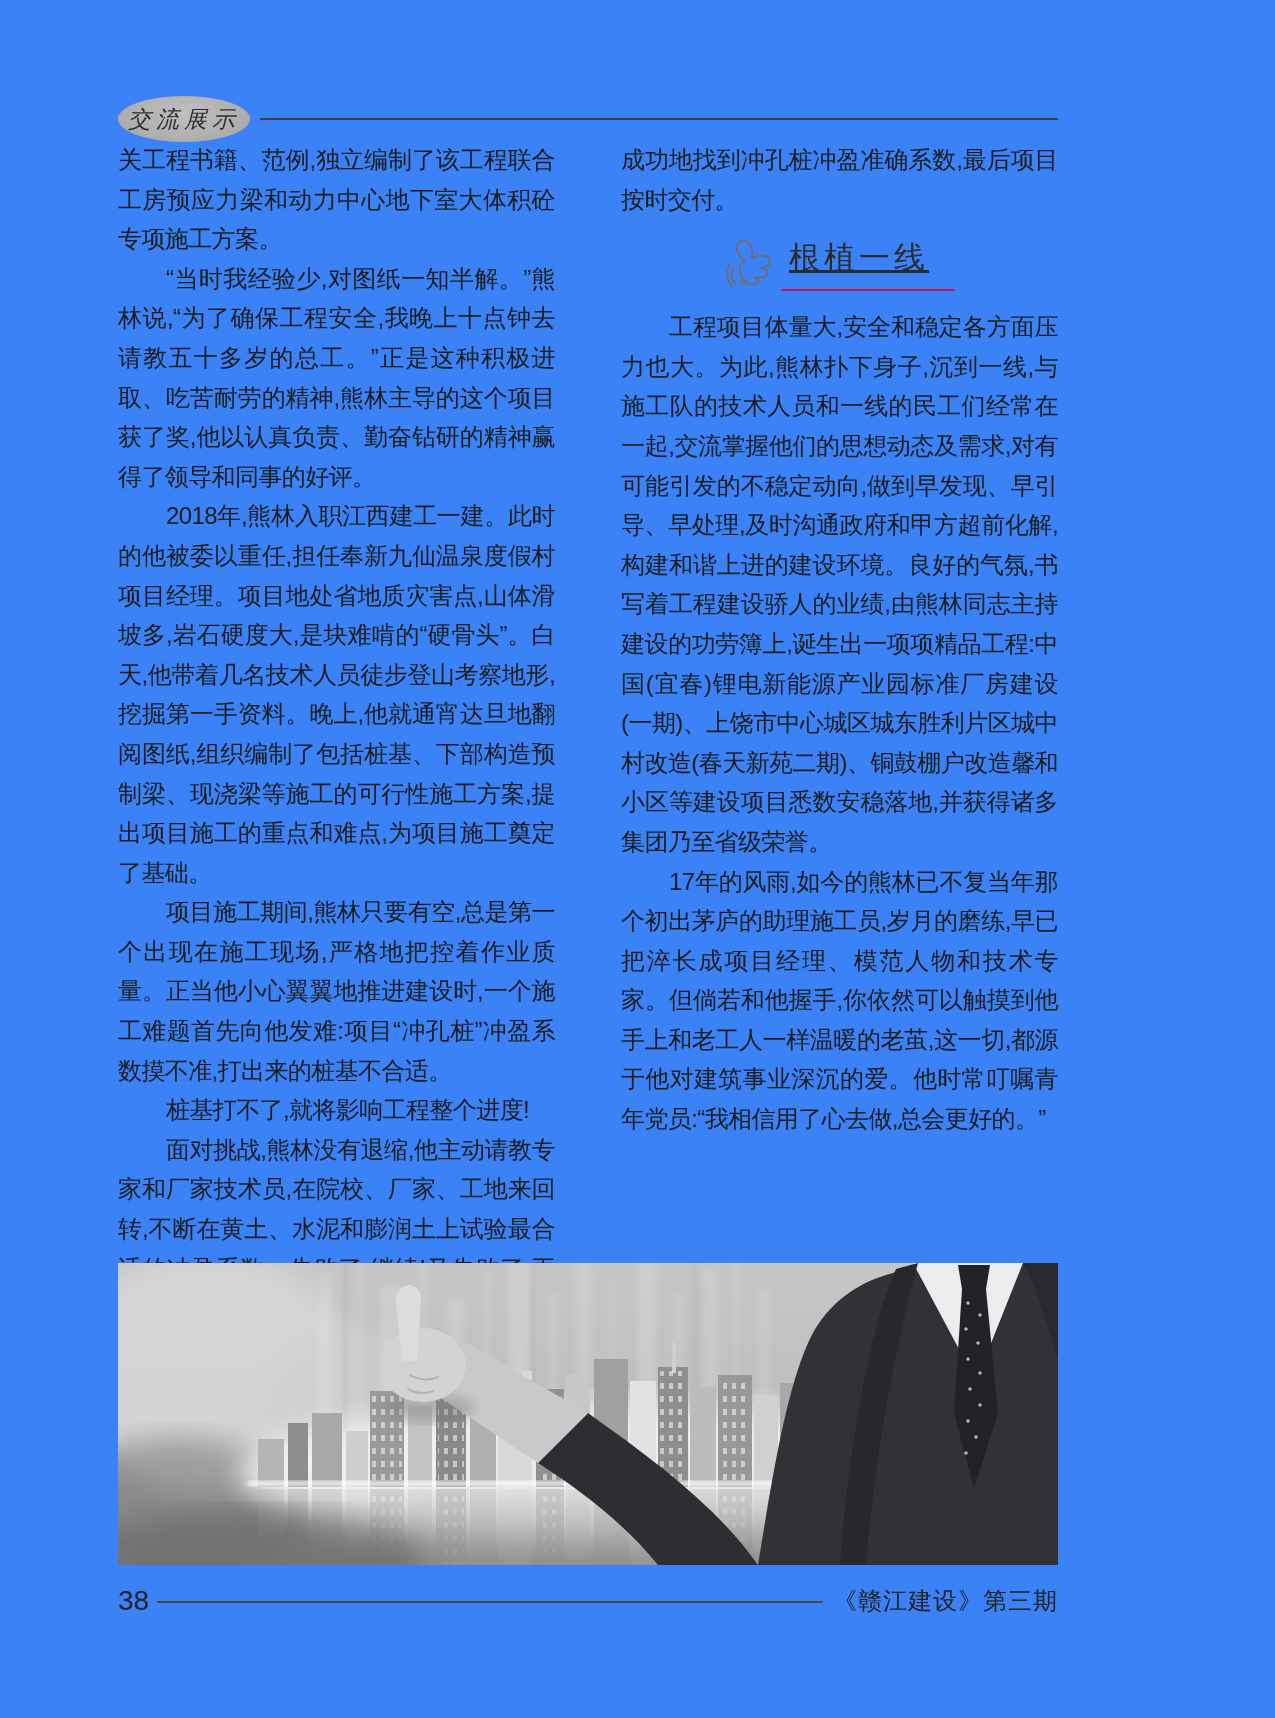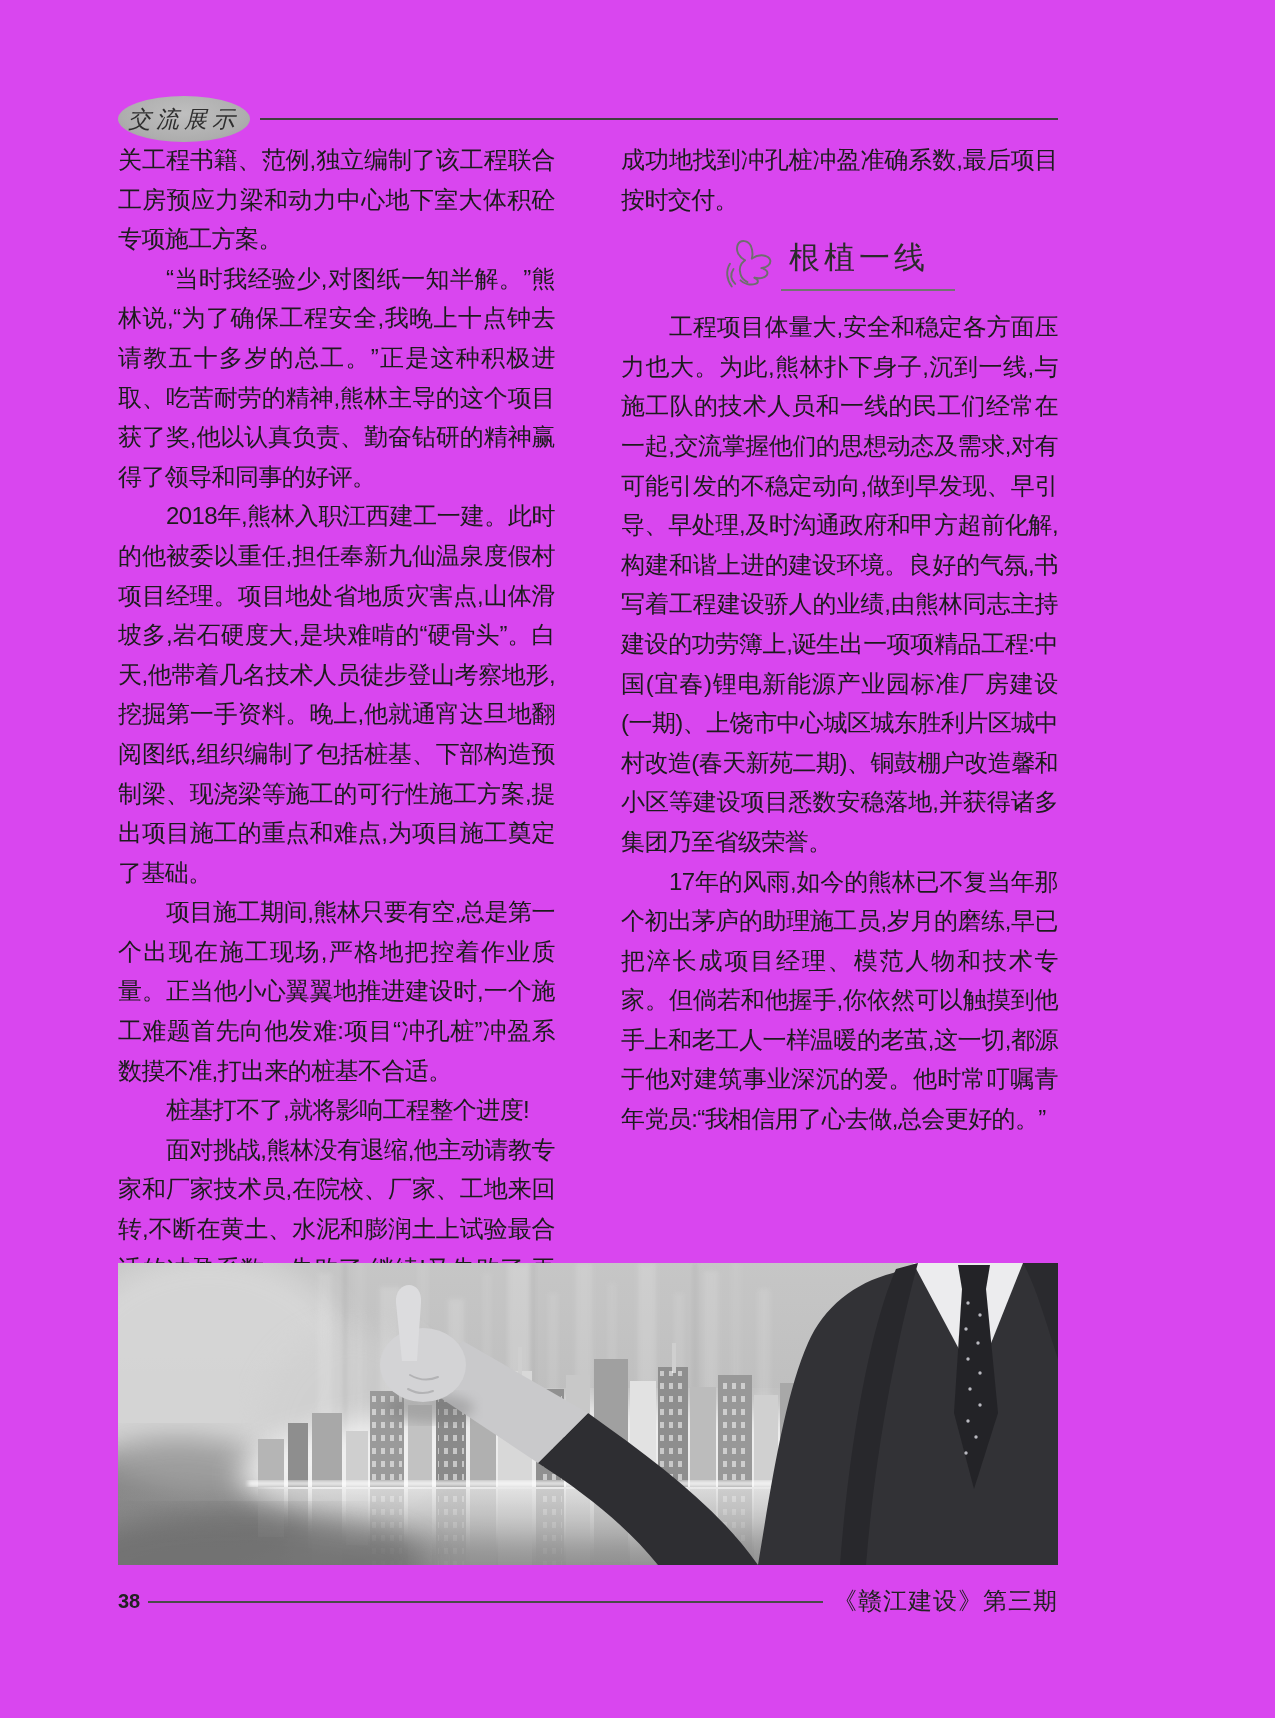--- a/index.html
+++ b/index.html
@@ -1,17 +1,17 @@
 <!DOCTYPE html>
 <html lang="zh"><head>
 <meta charset="utf-8">
 <style>
   html,body{margin:0;padding:0;background:#ffffff;}
   .page{
-    position:relative;width:1275px;height:1718px;background:#d946ef;
+    position:relative;width:1275px;height:1718px;background:#3b82f6;
     font-family:"Liberation Sans",sans-serif;color:#1c1c1c;overflow:hidden;
   }
   
   .header-row{position:absolute;left:118px;top:96px;width:940px;display:flex;align-items:center;}
   .badge{
     width:132px;height:46px;border-radius:50%;flex:none;
     background:radial-gradient(ellipse at 50% 38%, #bfbfbf 0%, #aeaeae 65%, #9c9c9c 100%);
     display:flex;align-items:center;justify-content:center;
     font-family:"DejaVu Serif",serif;font-style:italic;
     font-size:23px;letter-spacing:5px;color:#2e2e2e;
@@ -23,28 +23,28 @@
   .body-p{
     margin:0;font-size:24px;line-height:39.6px;letter-spacing:-0.6px;
     text-align:justify;text-justify:inter-ideograph;color:#1c1c1c;
   }
   .indent{text-indent:2em;}
   .col-heading{
     display:flex;align-items:flex-end;margin:14px 0 16px 56px;
     font-size:31px;font-weight:500;color:#2b2b2b;letter-spacing:4px;white-space:nowrap;
   }
   .col-right .col-heading{margin-left:102px;}
-  .col-heading .ht{border-bottom:2px solid #737373;padding:0 26px 10px 8px;}
+  .col-heading .ht{border-bottom:2px solid #be185d;padding:0 26px 10px 8px;text-decoration:underline;}
   .thumb-icon{width:56px;height:58px;flex:none;margin:0 2px 0 0;}
   
   .photo{position:absolute;left:118px;top:1263px;width:940px;height:302px;overflow:hidden;background:#c2c2c2;}
   .photo svg{display:block;}
   
   .footer-row{position:absolute;left:118px;top:1585px;width:940px;display:flex;align-items:center;}
-  .page-num{font-size:20px;color:#222;flex:none;letter-spacing:0;font-weight:bold;}
+  .page-num{font-size:28px;color:#222;flex:none;letter-spacing:0;}
   .footer-rule{flex:1;height:0;border-top:2px solid #4a4a4a;margin:2px 10px 0 8px;}
   .journal{font-size:24px;color:#222;flex:none;letter-spacing:1px;}
 </style>
 </head>
 <body>
 
 <div class="page">
 
   <div class="header-row">
     <div class="badge">

